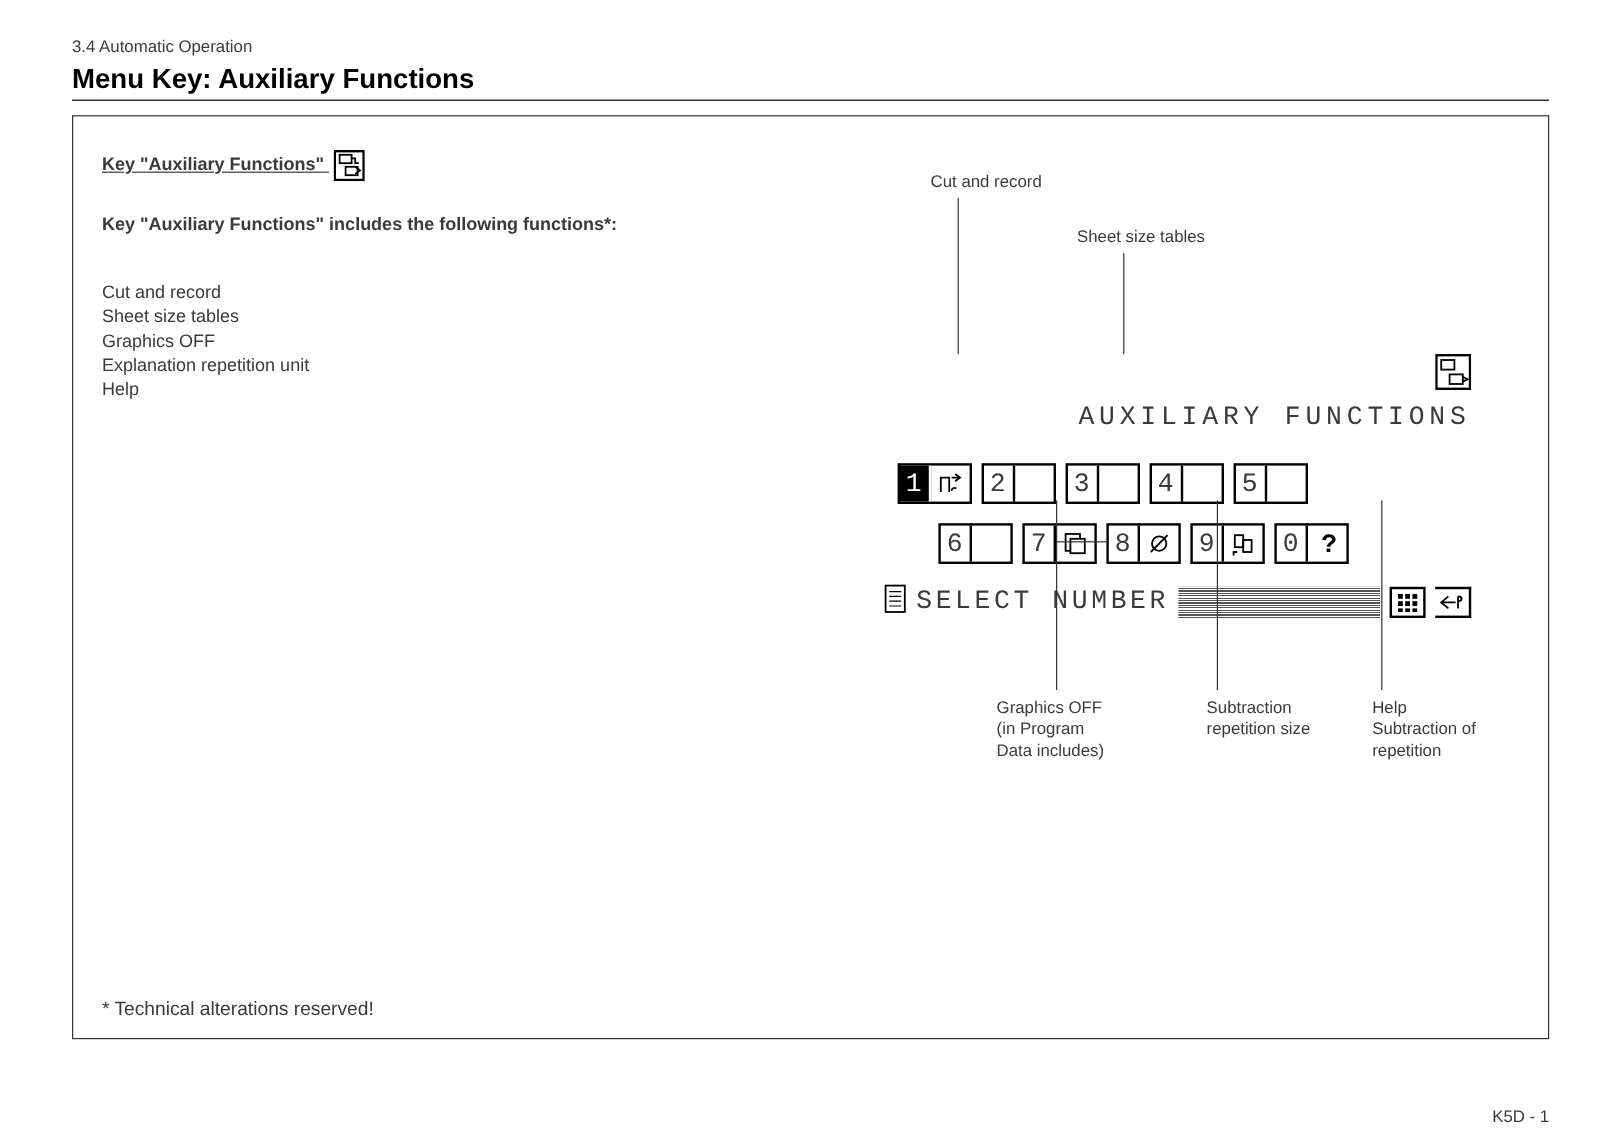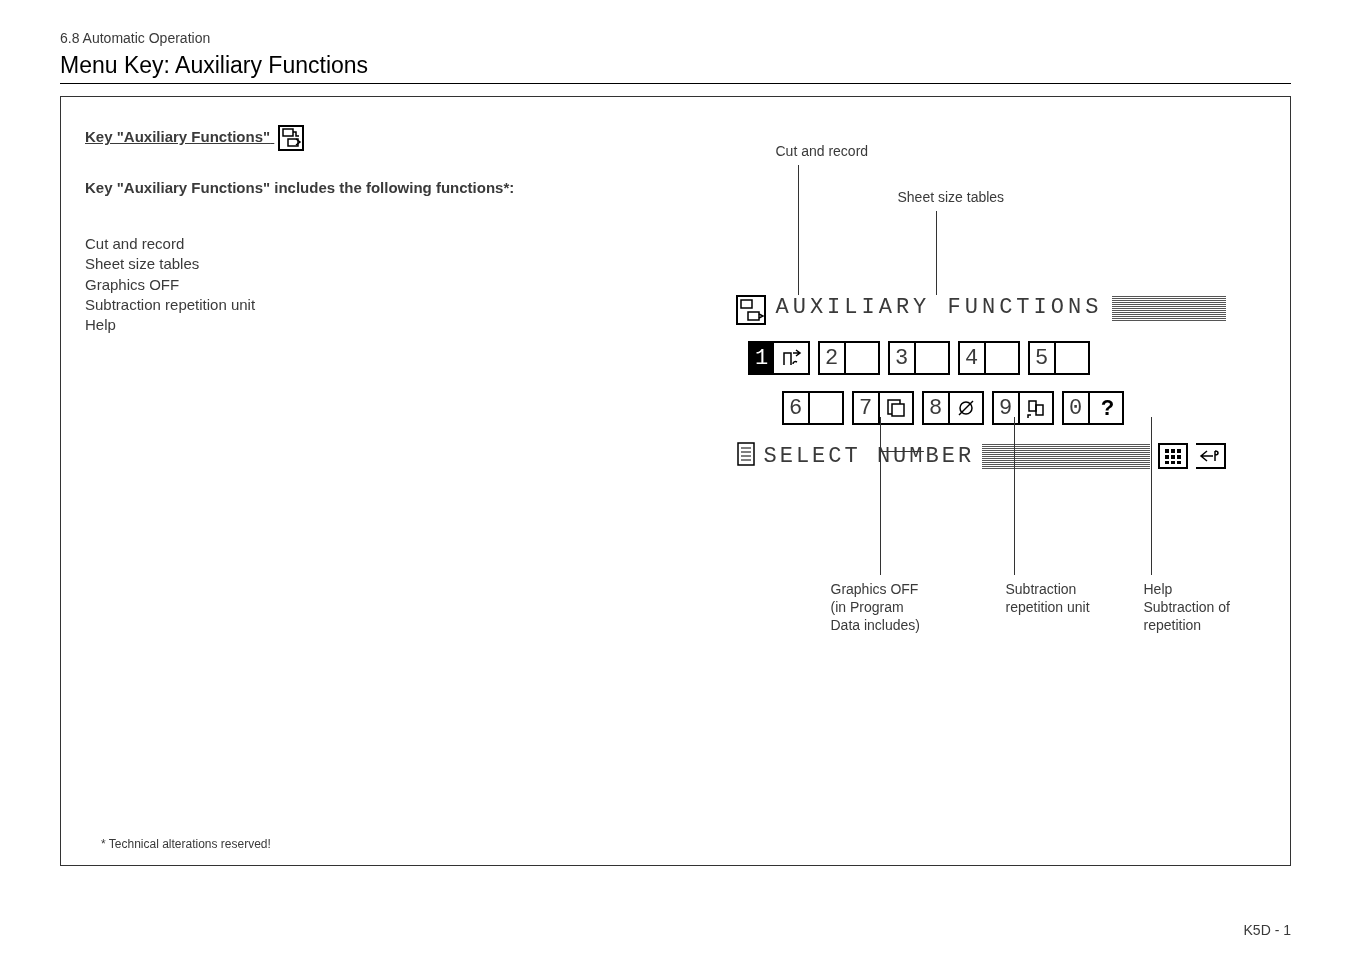--- a/index.html
+++ b/index.html
@@ -15,21 +15,21 @@
       padding: 30px 60px;
       color: #3a3a3a;
       position: relative;
     }
     .section-label {
       font-size: 14px;
       margin-bottom: 6px;
     }
     .page-title {
       font-size: 23px;
-      font-weight: normal;
+      font-weight: bold;
       color: #000;
       margin-bottom: 4px;
     }
     hr.title-rule {
       border: none;
       border-top: 1.5px solid #000;
       margin-bottom: 12px;
     }
     .main-box {
       border: 1.5px solid #333;
@@ -60,25 +60,24 @@
     .sub-heading {
       font-size: 15px;
       font-weight: bold;
       margin-bottom: 38px;
     }
     .func-list {
       font-size: 15px;
       line-height: 1.35;
     }
     .footnote {
-      font-size: 12px;
+      font-size: 16px;
       position: absolute;
       bottom: 14px;
       left: 24px;
-      margin-left: 16px;
     }
     .page-number {
       position: absolute;
       bottom: 16px;
       right: 60px;
       font-size: 14px;
     }
 
     
     .callout {
@@ -98,22 +97,23 @@
       width: 490px;
       background: #fff;
     }
     .lcd-row {
       display: flex;
       align-items: center;
       margin-bottom: 16px;
     }
     .lcd-title-bar {
       display: flex;
-      align-items: flex-start;
+      align-items: flex-end;
       gap: 10px;
+      flex-direction: column;
     }
     .lcd-title-text {
       font-family: 'Courier New', monospace;
       font-size: 22px;
       letter-spacing: 4px;
       font-weight: normal;
     }
     .lcd-fill {
       flex: 1;
       height: 26px;
@@ -175,21 +175,21 @@
       line-height: 1.3;
     }
 
     svg.inline-icon {
       display: block;
     }
   </style>
 </head>
 <body>
 
-<div class="section-label">6.8 Automatic Operation</div>
+<div class="section-label">3.4 Automatic Operation</div>
 <div class="page-title">Menu Key: Auxiliary Functions</div>
 <hr class="title-rule">
 
 <div class="main-box">
 
   <div class="left-col">
     <div class="key-heading">
       <span>Key "Auxiliary Functions"</span>
       <span class="icon-inline">
         <svg class="inline-icon" width="26" height="26" viewBox="0 0 26 26">
@@ -201,21 +201,21 @@
         </svg>
       </span>
     </div>
 
     <div class="sub-heading">Key "Auxiliary Functions" includes the following functions*:</div>
 
     <div class="func-list">
       <div>Cut and record</div>
       <div>Sheet size tables</div>
       <div>Graphics OFF</div>
-      <div>Subtraction repetition unit</div>
+      <div>Explanation repetition unit</div>
       <div>Help</div>
     </div>
   </div>
 
   <div class="right-col">
 
     <div class="callout" style="top:18px; left:100px;">Cut and record</div>
     <div class="callout-line" style="top:40px; left:122px; width:1px; height:165px;"></div>
 
     <div class="callout" style="top:64px; left:222px;">Sheet size tables</div>
@@ -346,21 +346,21 @@
     <div class="callout-line" style="top:326px; left:204px; width:44px; height:1px;"></div>
     <div class="callout-below" style="top:455px; left:155px;">
       <div>Graphics OFF</div>
       <div>(in Program</div>
       <div>Data includes)</div>
     </div>
 
     <div class="callout-line" style="top:292px; left:338px; width:1px; height:158px;"></div>
     <div class="callout-below" style="top:455px; left:330px;">
       <div>Subtraction</div>
-      <div>repetition unit</div>
+      <div>repetition size</div>
     </div>
 
     <div class="callout-line" style="top:292px; left:475px; width:1px; height:158px;"></div>
     <div class="callout-below" style="top:455px; left:468px;">
       <div>Help</div>
       <div>Subtraction of</div>
       <div>repetition</div>
     </div>
   </div>
 

